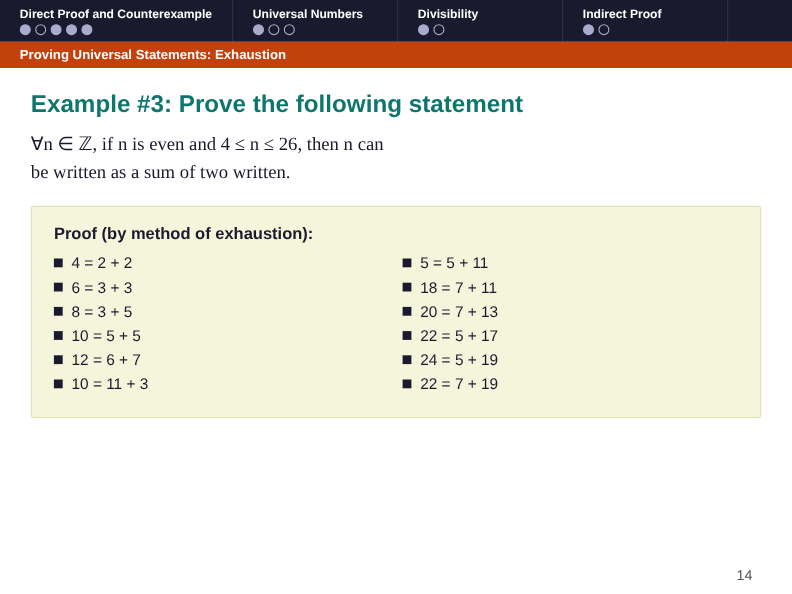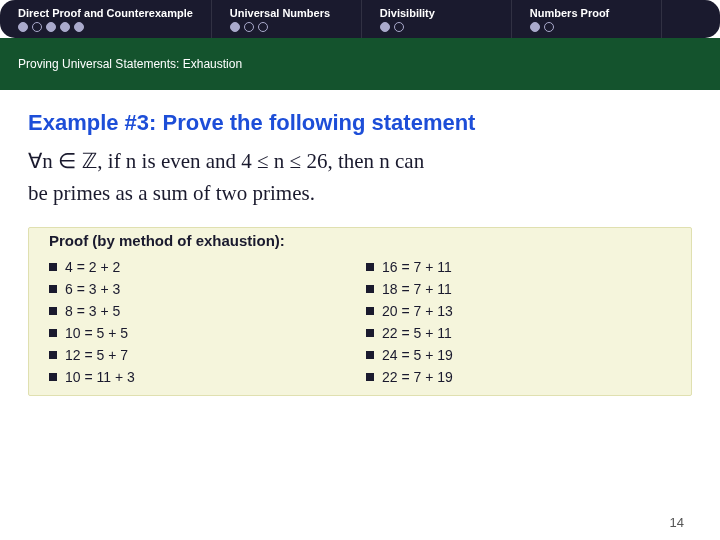--- a/index.html
+++ b/index.html
@@ -13,21 +13,20 @@
       position: relative;
     }
 
     
     .nav-bar {
       display: flex;
       align-items: stretch;
       height: 38px;
       background: #1a1a2e;
       padding: 0;
-      border-radius: 15px;
     }
 
     .nav-item {
       display: flex;
       flex-direction: column;
       align-items: flex-start;
       justify-content: center;
       padding: 4px 18px;
       color: #ffffff;
       font-size: 11px;
@@ -55,53 +54,53 @@
       background: transparent;
       display: inline-block;
     }
 
     .dot.filled {
       background: #aaaacc;
     }
 
     
     .subtitle-bar {
-      background: #14532d;
-      padding: 19px 18px;
+      background: #c2410c;
+      padding: 5px 18px;
       color: #ffffff;
       font-size: 12px;
-      font-weight: 400;
+      font-weight: 700;
     }
 
     
     .main-content {
       padding: 20px 28px 10px 28px;
       background: #ffffff;
     }
 
     .example-title {
       font-size: 22px;
       font-weight: 600;
-      color: #1d4ed8;
+      color: #0f766e;
       margin-bottom: 10px;
     }
 
     .math-statement {
-      font-size: 21px;
+      font-size: 17px;
       color: #1a1a2e;
       line-height: 1.5;
       margin-bottom: 18px;
       font-family: 'Cambria Math', 'Times New Roman', serif;
     }
 
     
     .proof-box {
       background: #f5f5dc;
       border: 1px solid #e0e0b0;
-      padding: 4px 20px;
+      padding: 16px 20px;
       border-radius: 2px;
     }
 
     .proof-title {
       font-size: 15px;
       font-weight: 600;
       color: #1a1a2e;
       margin-bottom: 10px;
     }
 
@@ -164,38 +163,38 @@
     </div>
   </div>
   <div class="nav-item">
     <span class="nav-item-label">Divisibility</span>
     <div class="nav-dots">
       <span class="dot filled"></span>
       <span class="dot"></span>
     </div>
   </div>
   <div class="nav-item">
-    <span class="nav-item-label">Numbers Proof</span>
+    <span class="nav-item-label">Indirect Proof</span>
     <div class="nav-dots">
       <span class="dot filled"></span>
       <span class="dot"></span>
     </div>
   </div>
 </div>
 
 <div class="subtitle-bar">
   <span>Proving Universal Statements: Exhaustion</span>
 </div>
 
 <div class="main-content">
   <div class="example-title">Example #3: Prove the following statement</div>
 
   <div class="math-statement">
     <span>∀n ∈ ℤ, if n is even and 4 ≤ n ≤ 26, then n can</span><br>
-    <span>be primes as a sum of two primes.</span>
+    <span>be written as a sum of two written.</span>
   </div>
 
   <div class="proof-box">
     <div class="proof-title">Proof (by method of exhaustion):</div>
     <div class="proof-columns">
       <div class="proof-col">
 
       <div class="proof-item">
             <span class="bullet"></span>
             <span>4 = 2 + 2</span>
@@ -207,44 +206,44 @@
           <div class="proof-item">
             <span class="bullet"></span>
             <span>8 = 3 + 5</span>
           </div>
           <div class="proof-item">
             <span class="bullet"></span>
             <span>10 = 5 + 5</span>
           </div>
           <div class="proof-item">
             <span class="bullet"></span>
-            <span>12 = 5 + 7</span>
+            <span>12 = 6 + 7</span>
           </div>
           <div class="proof-item">
             <span class="bullet"></span>
             <span>10 = 11 + 3</span>
           </div>
         </div>
       <div class="proof-col">
 
       <div class="proof-item">
             <span class="bullet"></span>
-            <span>16 = 7 + 11</span>
+            <span>5 = 5 + 11</span>
           </div>
           <div class="proof-item">
             <span class="bullet"></span>
             <span>18 = 7 + 11</span>
           </div>
           <div class="proof-item">
             <span class="bullet"></span>
             <span>20 = 7 + 13</span>
           </div>
           <div class="proof-item">
             <span class="bullet"></span>
-            <span>22 = 5 + 11</span>
+            <span>22 = 5 + 17</span>
           </div>
           <div class="proof-item">
             <span class="bullet"></span>
             <span>24 = 5 + 19</span>
           </div>
           <div class="proof-item">
             <span class="bullet"></span>
             <span>22 = 7 + 19</span>
           </div>
         </div>

